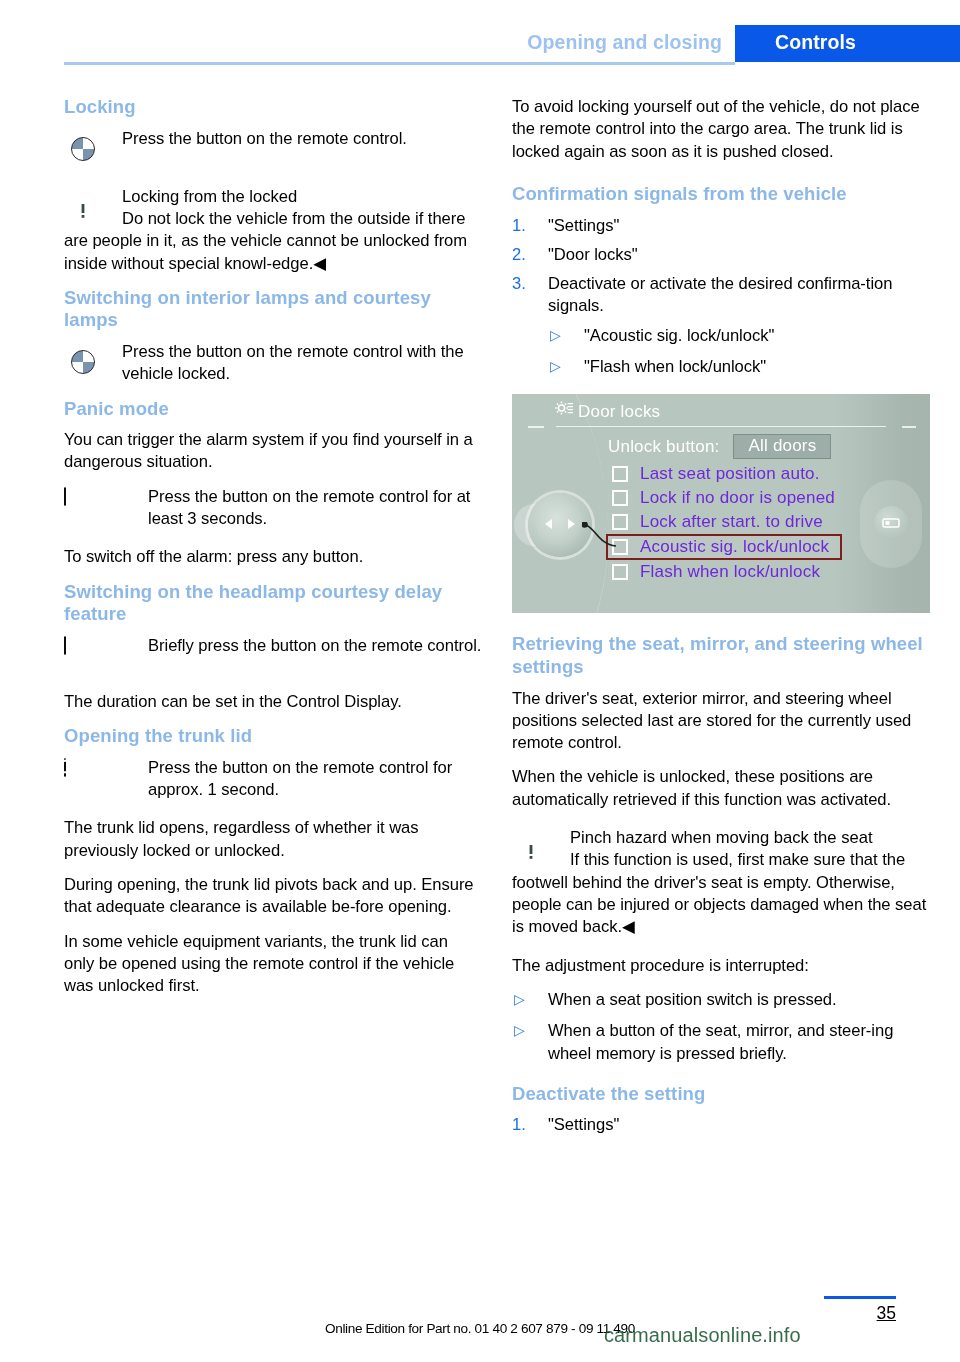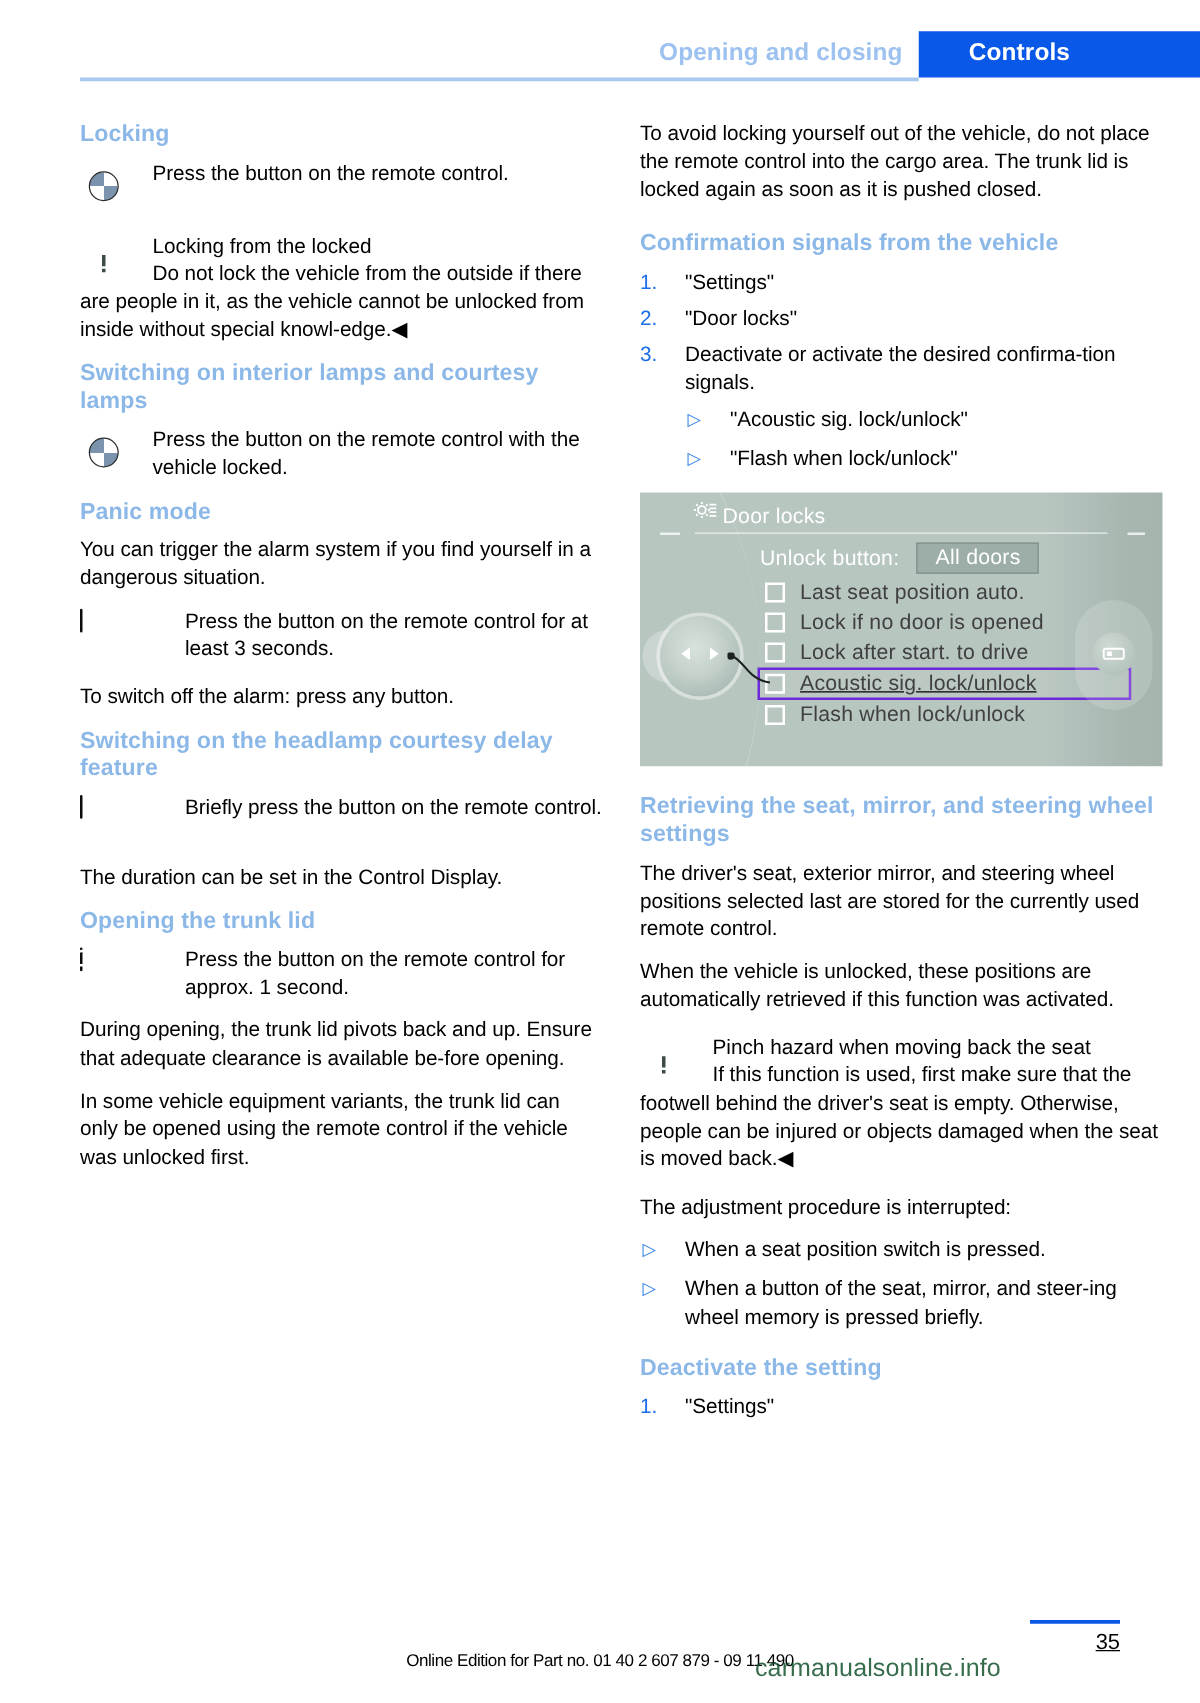--- a/index.html
+++ b/index.html
@@ -311,31 +311,30 @@
     box-sizing: border-box;
   }
   .id-item .cb {
     width: 12px; height: 12px;
     border: 2px solid #ffffff;
     margin-right: 12px;
     flex: 0 0 auto;
   }
   .id-item .lab {
     font-size: 17px;
-    color: #404040;
+    color: #6d28d9;
     letter-spacing: 0.2px;
     white-space: nowrap;
   }
   .id-item.selected {
-    border: 2px solid #6d28d9;
+    border: 2px solid #7f1d1d;
     background: rgba(255,255,255,0.06);
     margin-left: -2px;
-    width: 299px;
+    width: 236px;
     height: 26px;
-    text-decoration: underline;
   }
   .id-knob-outer {
     position: absolute;
     left: 16px; top: 99px;
     width: 64px; height: 64px;
     border-radius: 50%;
     background: radial-gradient(circle at 40% 34%, #d4ded8 0%, #bccac4 55%, #9cada6 100%);
     box-shadow: 0 0 0 3px rgba(255,255,255,0.45);
   }
   .id-knob-inner {
@@ -505,20 +504,21 @@
           <path d="M4 14 C4 10 8 9 12 8.6 C16 5 21 3 26 3.4 C30 3.7 33 5.6 35 8.6 C38 9.2 40 11 40 14 L40 15.2 L4 15.2 Z" fill="none" stroke="#ffffff" stroke-width="2"></path>
           <circle cx="12" cy="15.6" r="2.6" fill="none" stroke="#ffffff" stroke-width="2"></circle>
           <circle cx="31" cy="15.6" r="2.6" fill="none" stroke="#ffffff" stroke-width="2"></circle>
           <path d="M31 4.6 L37 2" stroke="#ffffff" stroke-width="1.6" stroke-linecap="round"></path>
         </svg>
       </span>
     </span>
     <span class="txt">Press the button on the remote control for approx. 1 second.</span>
   </div>
 
+  <p class="body" style="margin-top:16px;">The trunk lid opens, regardless of whether it was previously locked or unlocked.</p>
   <p class="body">During opening, the trunk lid pivots back and up. Ensure that adequate clearance is available be-fore opening.</p>
   <p class="body">In some vehicle equipment variants, the trunk lid can only be opened using the remote control if the vehicle was unlocked first.</p>
 
 </div>
 
 <div class="col col-right">
 
   <p class="body">To avoid locking yourself out of the vehicle, do not place the remote control into the cargo area. The trunk lid is locked again as soon as it is pushed closed.</p>
 
   <h2 class="sec" style="margin-top:20px;">Confirmation signals from the vehicle</h2>

